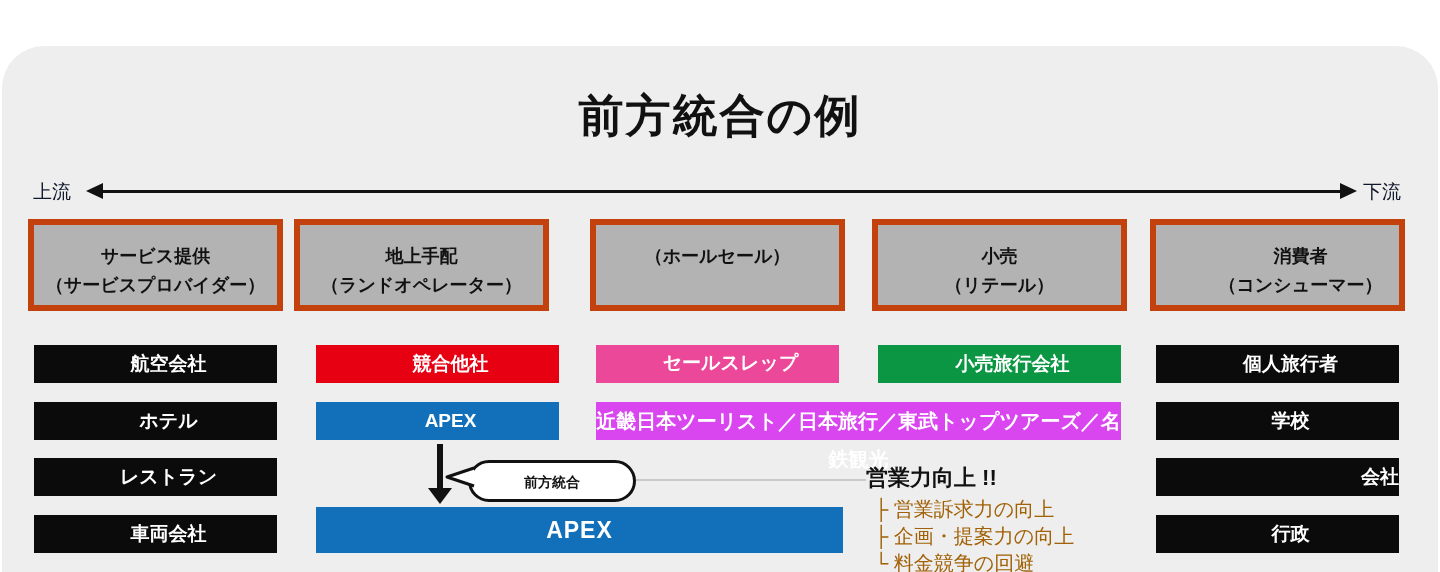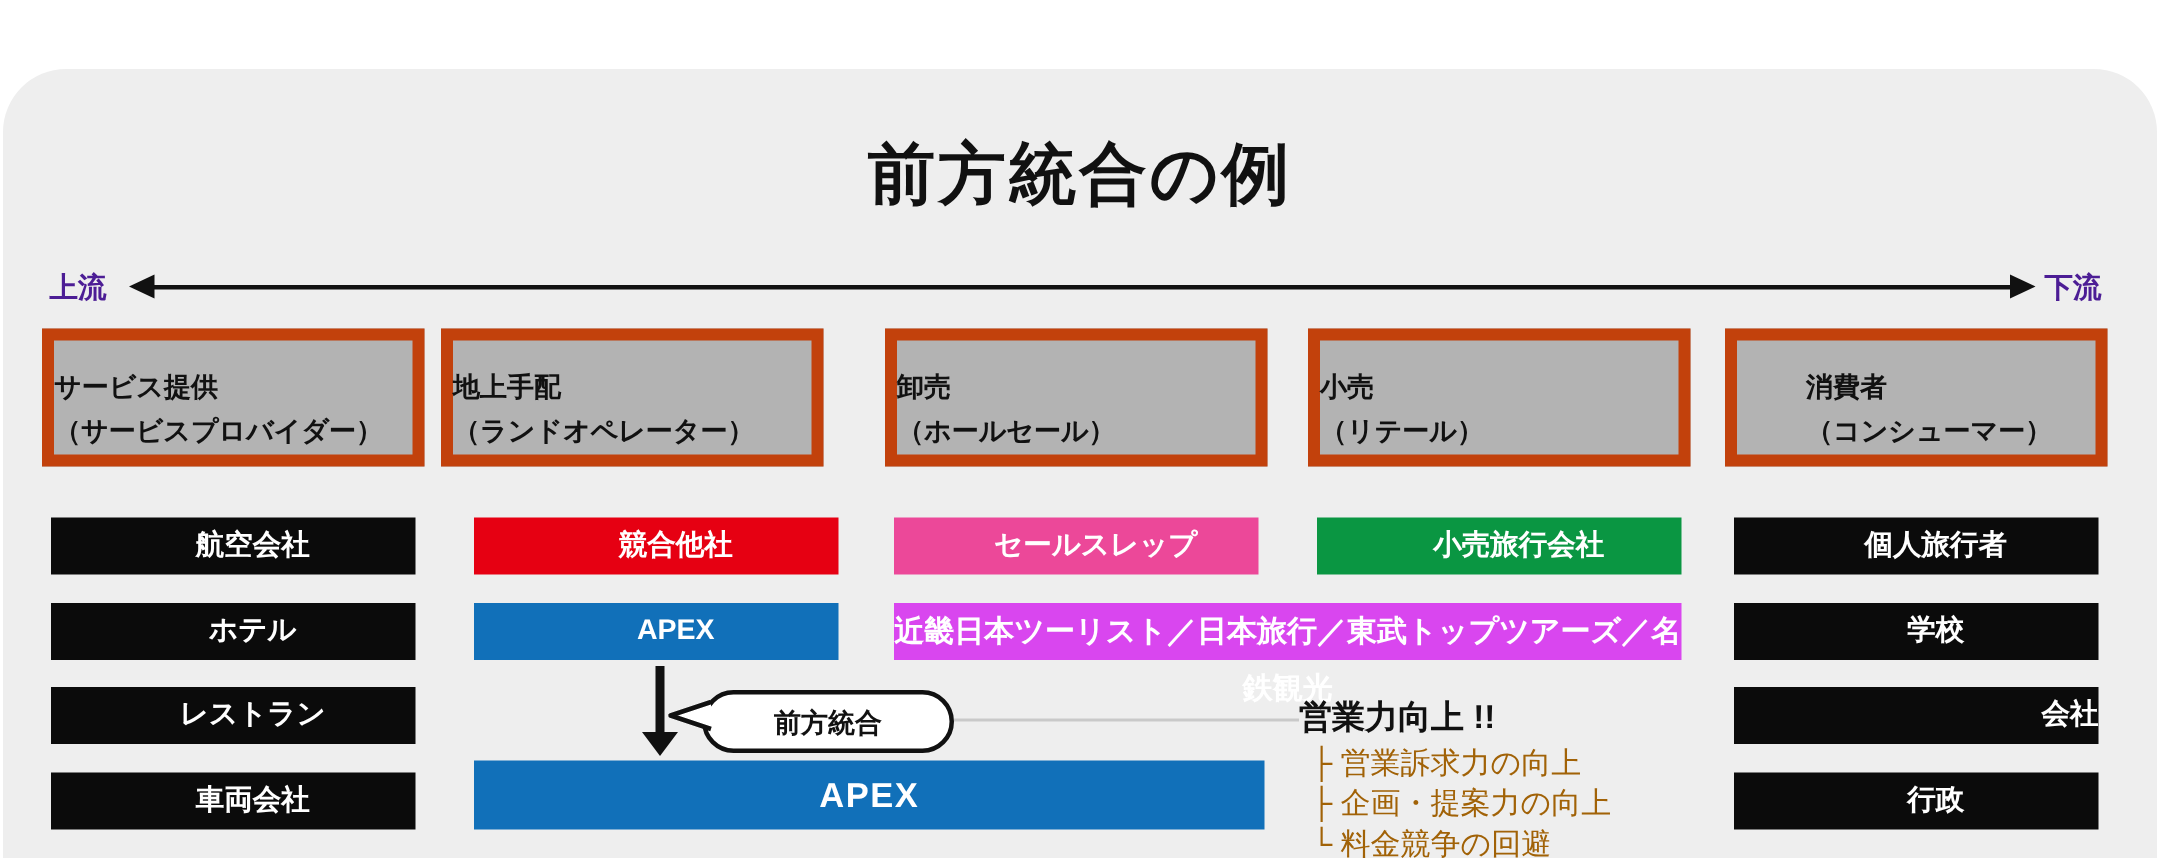--- a/index.html
+++ b/index.html
@@ -1,36 +1,36 @@
 <!DOCTYPE html>
 <html><head>
 <meta charset="utf-8">
 <style>
   html,body{margin:0;padding:0;background:#ffffff;}
   body{font-family:"Liberation Sans",sans-serif;}
   .canvas{position:relative;width:1440px;height:572px;background:#ffffff;overflow:hidden;margin-top:44px;}
   .panel{position:absolute;left:2px;top:2px;right:2px;bottom:2px;background:#eeeeee;border-radius:42px;}
   .abs{position:absolute;box-sizing:border-box;}
   .title{left:0;top:42px;width:100%;text-align:center;font-size:45px;font-weight:bold;color:#111;letter-spacing:2px;}
-  .axis-label{top:135px;font-size:19px;font-weight:bold;color:#4c1d95;}
+  .axis-label{top:135px;font-size:19px;font-weight:normal;color:#0f172a;}
   .axis-line{left:101px;top:146px;width:1241px;height:3px;background:#111;}
   .arrowhead-left{left:86px;top:139px;width:0;height:0;border-top:8px solid transparent;border-bottom:8px solid transparent;border-right:17px solid #111;}
   .arrowhead-right{left:1340px;top:139px;width:0;height:0;border-top:8px solid transparent;border-bottom:8px solid transparent;border-left:17px solid #111;}
-  .stage{top:175px;width:255px;height:92px;background:#b3b3b3;border:8px solid #c2410c;text-align:left;color:#111;font-weight:bold;font-size:18px;padding-top:17px;line-height:29px;}
+  .stage{top:175px;width:255px;height:92px;background:#b3b3b3;border:6px solid #c2410c;text-align:center;color:#111;font-weight:bold;font-size:18px;padding-top:17px;line-height:29px;}
   .cell{width:243px;height:38px;line-height:38px;text-align:center;font-weight:bold;font-size:19px;color:#fff;padding-left:26px;}
   .cell-black{background:#0b0b0b;}
   .cell-red{background:#e60012;}
   .cell-blue{background:#1170b9;}
   .cell-pink{background:#ec4899;font-family:Liberation Mono, monospace;}
   .cell-green{background:#0a9642;}
   .wide-green{left:596px;top:358px;width:525px;height:38px;line-height:38px;text-align:center;background:#d946ef;color:#fff;font-weight:bold;font-size:20px;}
   .apex-wide{left:316px;top:463px;width:527px;height:46px;line-height:46px;text-align:center;background:#1170b9;color:#fff;font-weight:bold;font-size:23px;letter-spacing:1px;}
   .down-arrow-shaft{left:437px;top:400px;width:6px;height:45px;background:#111;}
   .down-arrow-head{left:428px;top:444px;width:0;height:0;border-left:12px solid transparent;border-right:12px solid transparent;border-top:16px solid #111;}
-  .bubble{left:468px;top:416px;width:168px;height:42px;background:#ffffff;border:3px solid #111;border-radius:22px;text-align:center;line-height:38px;font-size:18px;font-weight:bold;color:#111;z-index:2;}
+  .bubble{left:468px;top:416px;width:168px;height:42px;background:#ffffff;border:3px solid #111;border-radius:22px;text-align:center;line-height:38px;font-size:14px;font-weight:bold;color:#111;z-index:2;}
   .bubble-tail{left:443px;top:420px;z-index:3;}
   .connector{left:636px;top:435px;width:230px;height:2px;background:#c9c9c9;z-index:1;}
   .benefits{left:866px;top:419px;z-index:2;}
   .benefits-heading{font-size:22px;font-weight:bold;color:#111;margin:0 0 3px 0;}
   .benefits-item{font-size:20px;color:#a16207;line-height:27px;margin-left:8px;white-space:nowrap;}
 </style>
 </head>
 <body>
 
 <div class="canvas">
@@ -46,21 +46,20 @@
 
   <div class="abs stage" style="left:28px;">
     <div>サービス提供</div>
     <div>（サービスプロバイダー）</div>
   </div>
   <div class="abs stage" style="left:294px;">
     <div>地上手配</div>
     <div>（ランドオペレーター）</div>
   </div>
   <div class="abs stage" style="left:590px;">
-    <div>卸売</div>
     <div>（ホールセール）</div>
   </div>
   <div class="abs stage" style="left:872px;">
     <div>小売</div>
     <div>（リテール）</div>
   </div>
   <div class="abs stage" style="left:1150px;padding-left:46px;">
     <div>消費者</div>
     <div>（コンシューマー）</div>
   </div>

